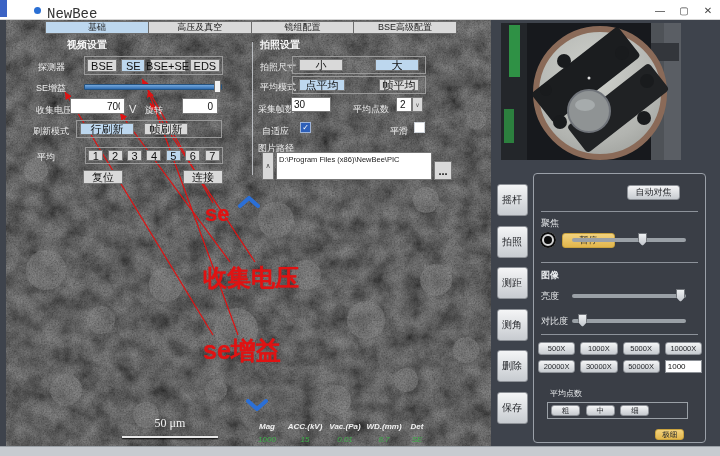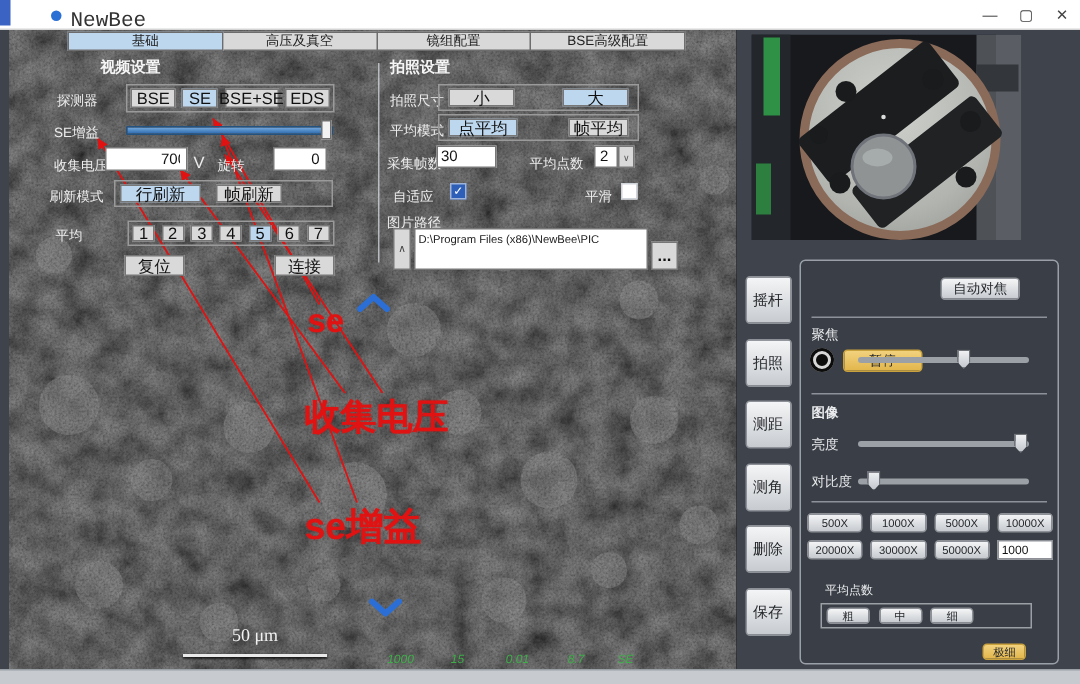--- a/index.html
+++ b/index.html
@@ -105,20 +105,27 @@
           <circle cx="470" cy="100" r="10"></circle>
       </g>
       <rect width="485" height="426" filter="url(#grain)" opacity="0.42" style="mix-blend-mode:overlay"></rect>
     </svg>
 
     
     <div class="scale-label" style="left:116px;top:396px;width:96px;">50 μm</div>
     <div class="scale-line" style="left:116px;top:416px;width:96px;"></div>
 
     
+    <div class="strow h" style="left:244px;top:402px;">
+      <div class="stcell" style="width:34px;">Mag</div>
+      <div class="stcell" style="width:42px;">ACC.(kV)</div>
+      <div class="stcell" style="width:38px;">Vac.(Pa)</div>
+      <div class="stcell" style="width:40px;">WD.(mm)</div>
+      <div class="stcell" style="width:26px;">Det</div>
+    </div>
     <div class="strow v" style="left:244px;top:415px;">
       <div class="stcell" style="width:34px;">1000</div>
       <div class="stcell" style="width:42px;">15</div>
       <div class="stcell" style="width:38px;">0.01</div>
       <div class="stcell" style="width:40px;">8.7</div>
       <div class="stcell" style="width:26px;">SE</div>
     </div>
   </div>
 
   <svg class="abs" style="left:0;top:0;pointer-events:none;" width="720" height="456">

